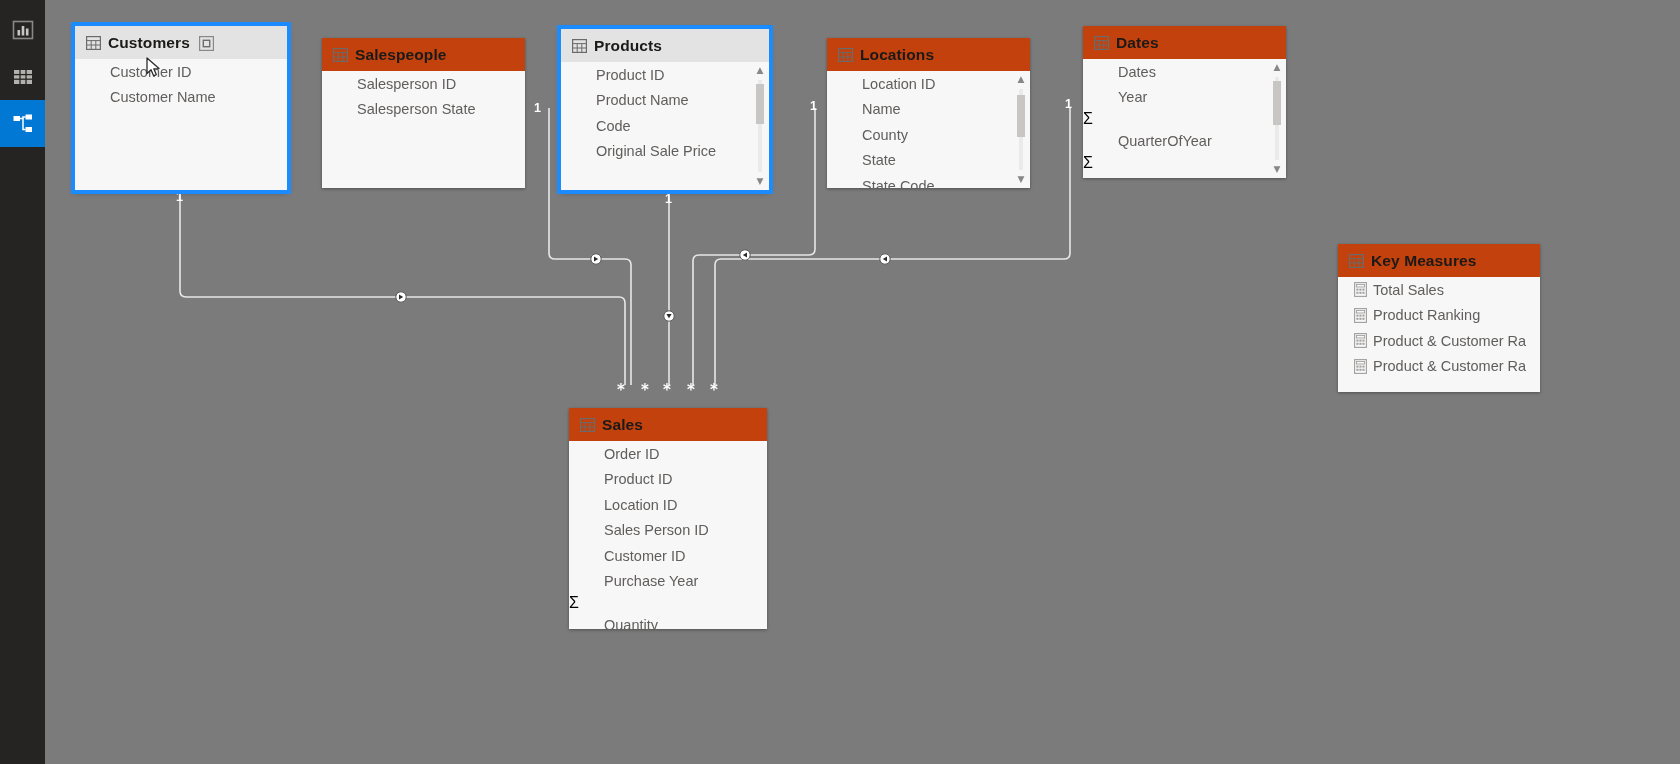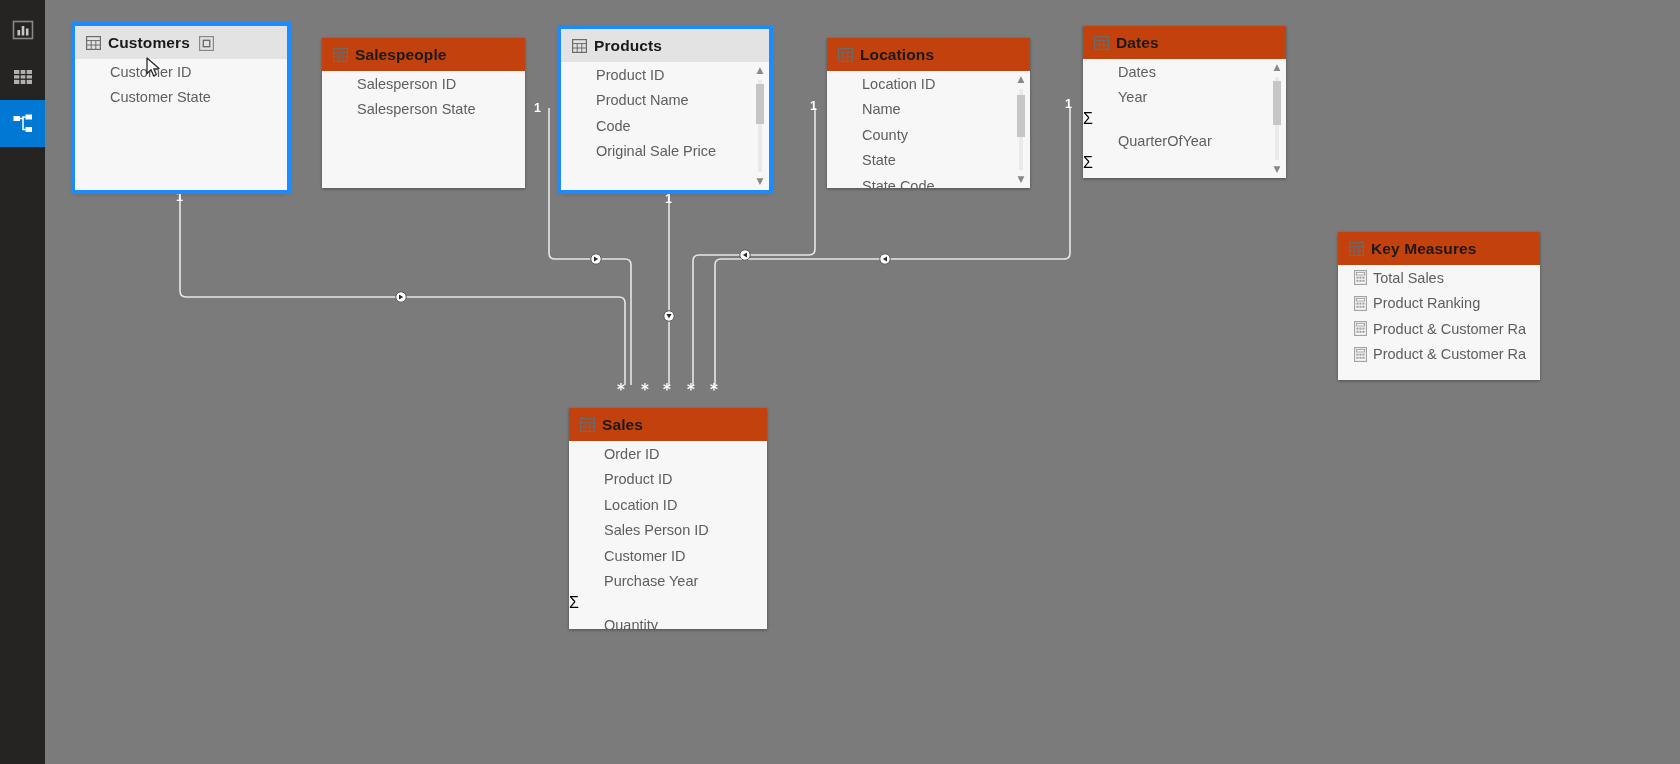--- a/index.html
+++ b/index.html
@@ -220,21 +220,21 @@
           <rect x="0.6" y="0.6" width="13.8" height="13.8" fill="none" stroke="#8a8886" stroke-width="1.2"></rect>
           <rect x="4.3" y="4.3" width="6.4" height="6.4" fill="none" stroke="#6b6b6b" stroke-width="1.4"></rect>
         </svg>
       </span>
     </div>
     <div class="tbl-body">
       <div class="fld-wrap">
           <div class="fld">Customer ID</div>
         </div>
       <div class="fld-wrap">
-          <div class="fld">Customer State</div>
+          <div class="fld">Customer Name</div>
         </div>
     </div>
   </div>
 
   <div class="tbl" style="left:277px; top:38px; width:203px; height:150px;">
     <div class="tbl-hdr">
       <span class="grid-ico">
         <svg viewBox="0 0 15 14" width="15" height="14">
           <rect x="0.6" y="0.6" width="13.8" height="12.8" fill="none" stroke="#6b6b6b" stroke-width="1.2"></rect>
           <g stroke="#6b6b6b" stroke-width="1">
@@ -367,21 +367,21 @@
 
       <div class="vscroll">
         <span class="arr">▲</span>
         <div class="track"></div>
         <div class="thumb" style="top:18px; height:44px;"></div>
         <span class="arr">▼</span>
       </div>
     </div>
   </div>
 
-  <div class="tbl" style="left:1293px; top:232px; width:202px; height:148px;">
+  <div class="tbl" style="left:1293px; top:244px; width:202px; height:148px;">
     <div class="tbl-hdr">
       <span class="grid-ico">
         <svg viewBox="0 0 15 14" width="15" height="14">
           <rect x="0.6" y="0.6" width="13.8" height="12.8" fill="none" stroke="#6b6b6b" stroke-width="1.2"></rect>
           <g stroke="#6b6b6b" stroke-width="1">
             <line x1="0.6" y1="4.6" x2="14.4" y2="4.6"></line>
               <line x1="0.6" y1="9" x2="14.4" y2="9"></line>
             <line x1="5.2" y1="4.6" x2="5.2" y2="13.4"></line>
               <line x1="9.8" y1="4.6" x2="9.8" y2="13.4"></line>
           </g>

